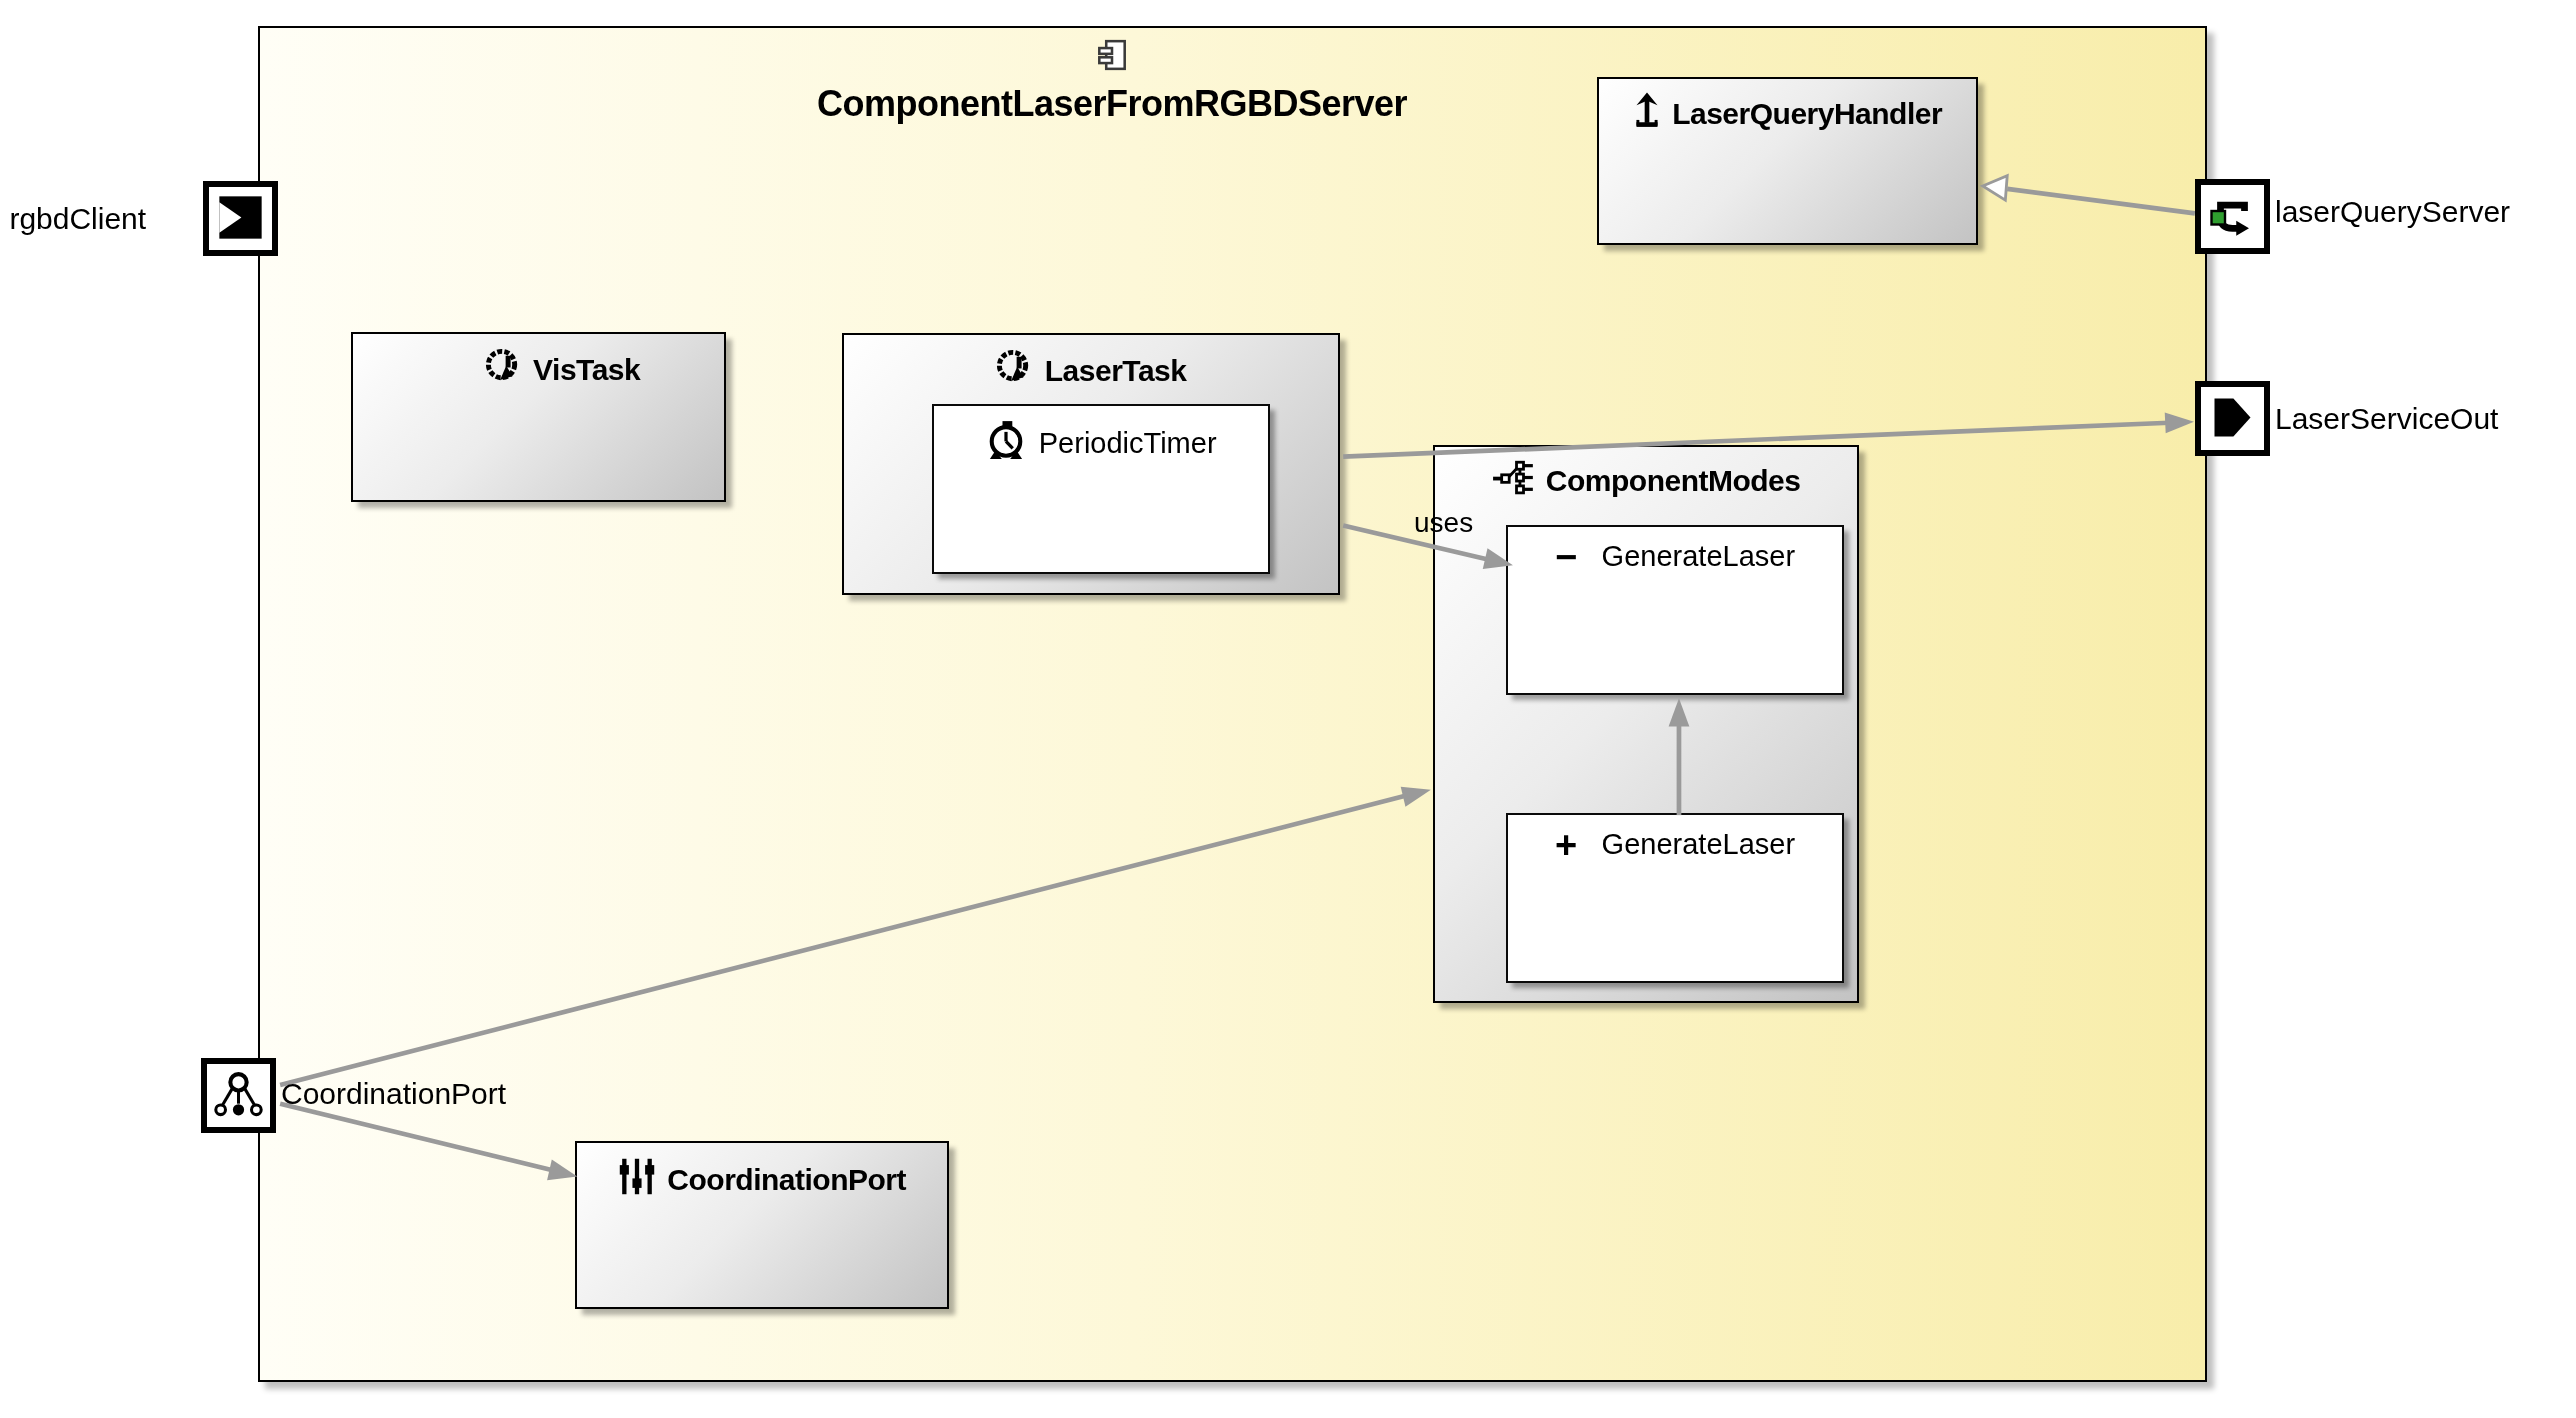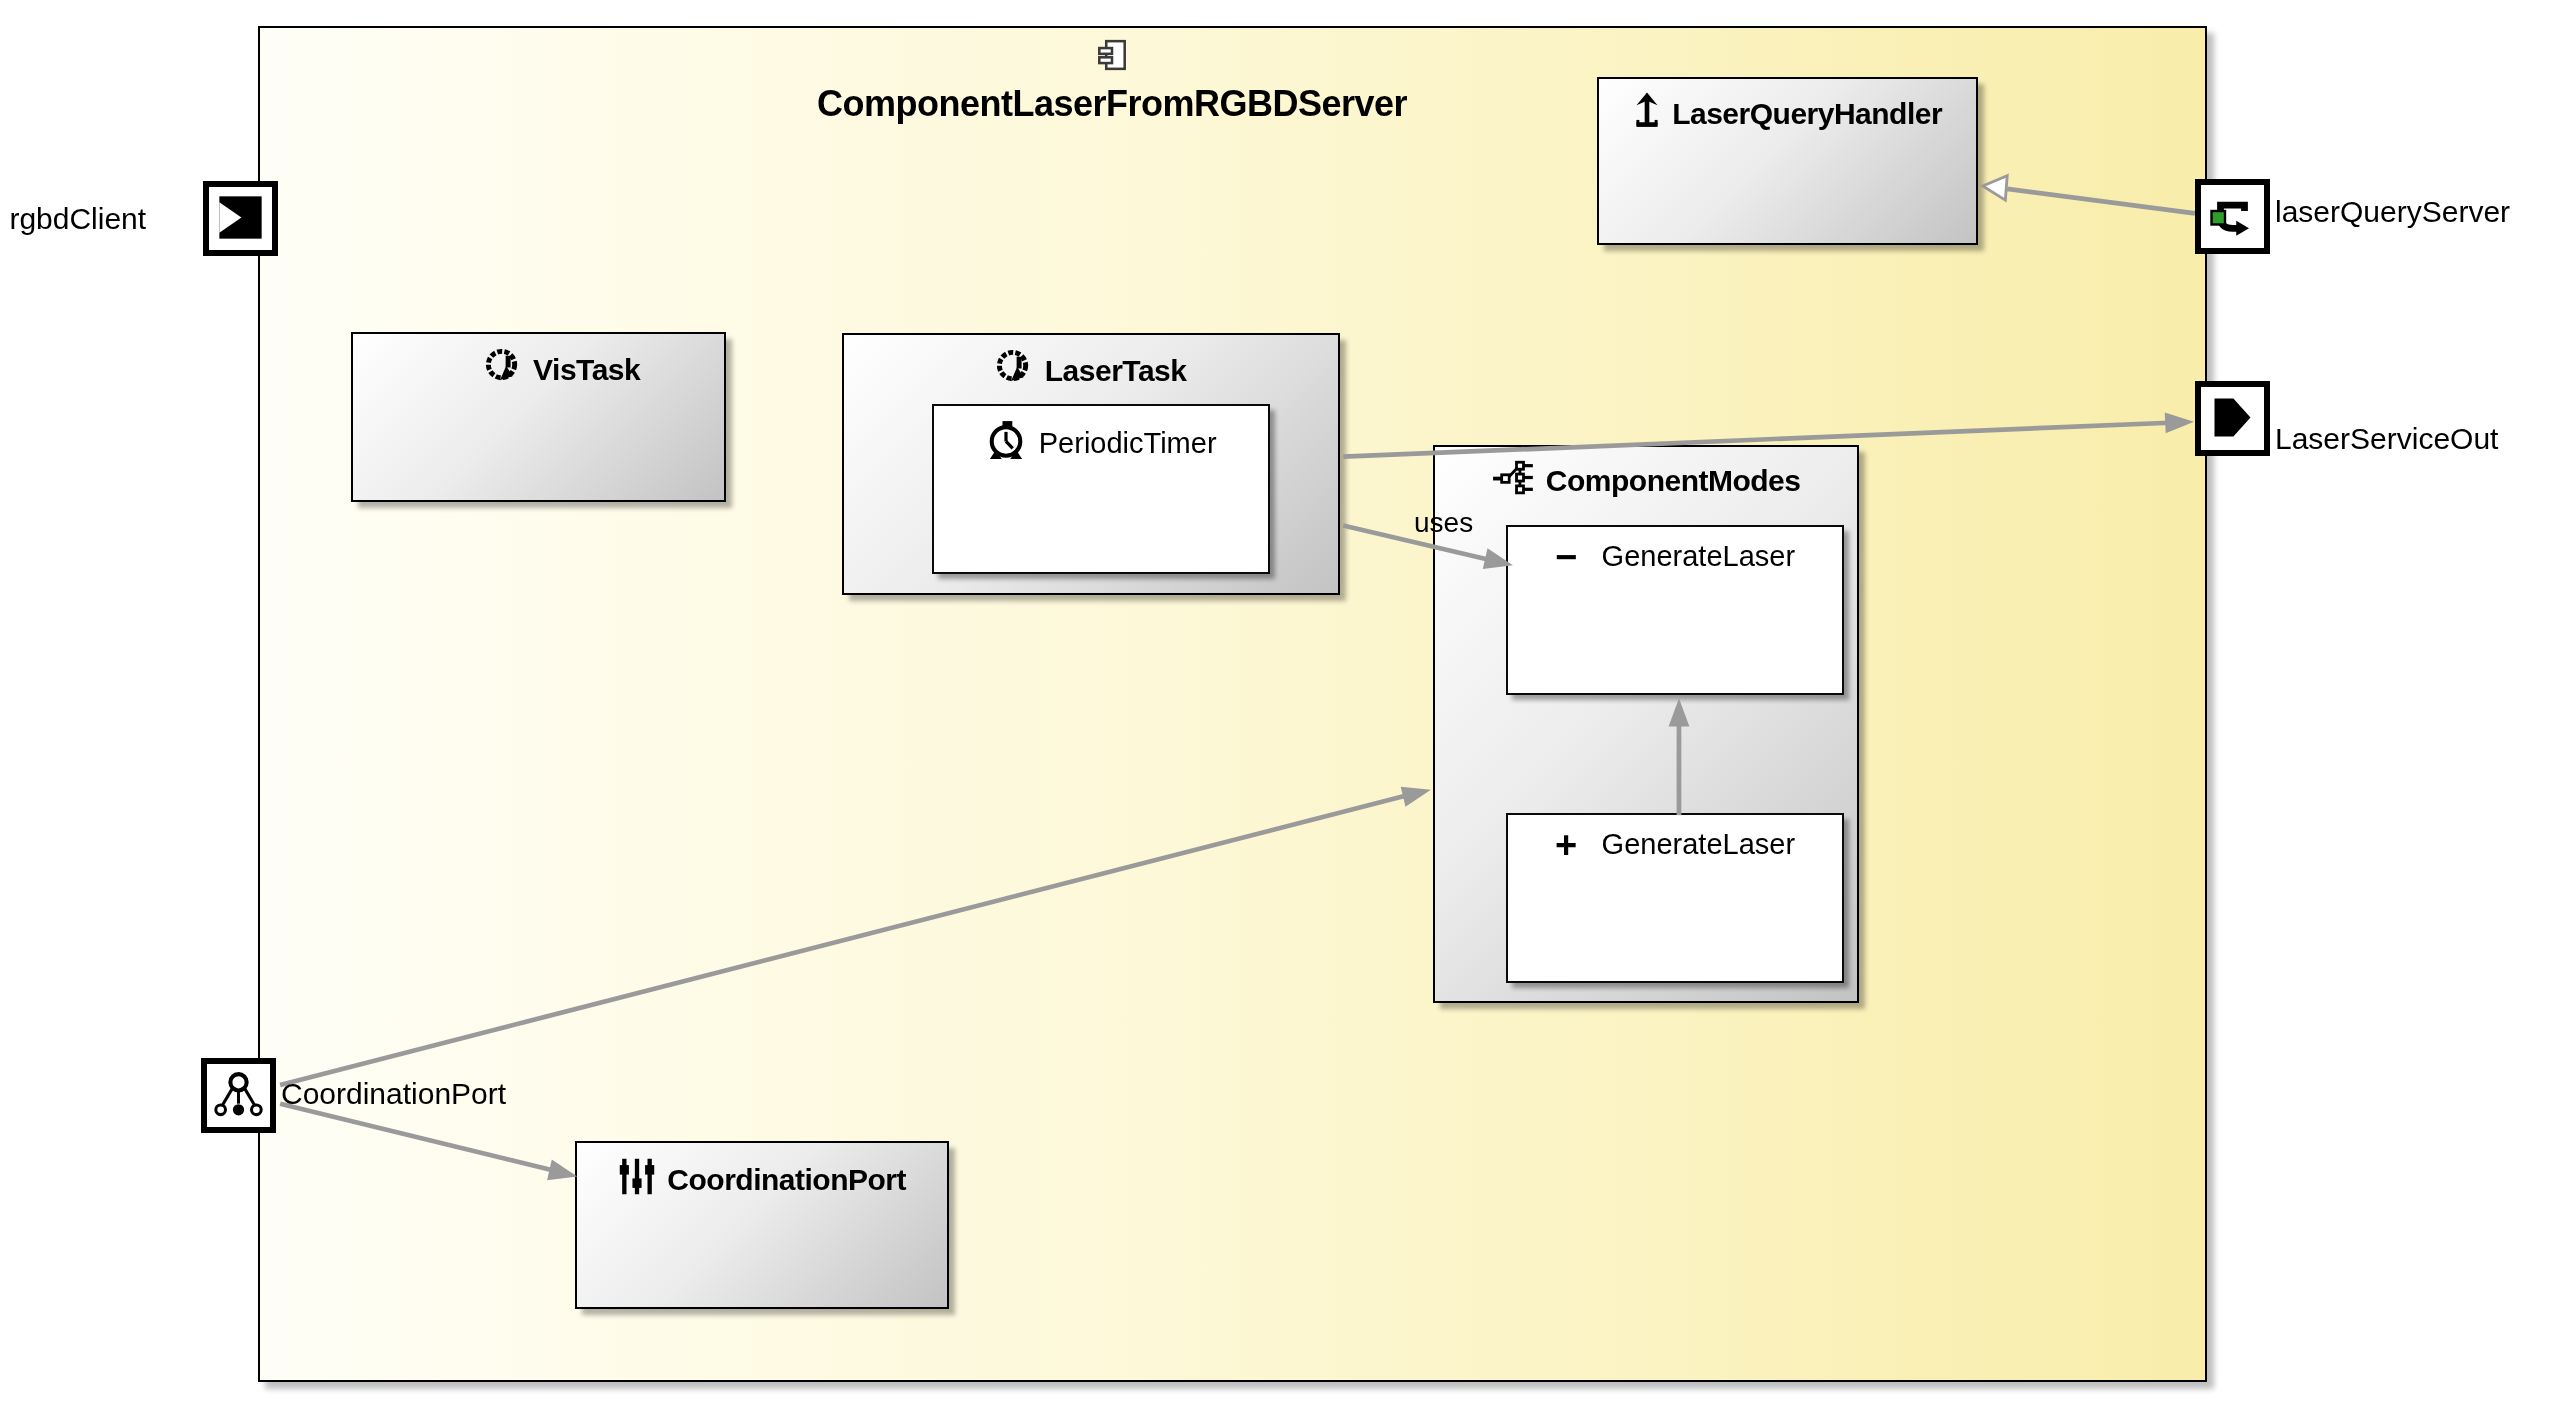--- a/index.html
+++ b/index.html
@@ -234,21 +234,21 @@
 </div>
 <div class="abs port-label" style="left:2275px;top:188px;margin-top:7px;">laserQueryServer</div>
 
 <div class="abs port-square" style="left:2195px;top:381px;">
   <span>
     <svg viewBox="0 0 100 100" width="45" height="45">
       <polygon points="10,8 52,8 90,50 52,92 10,92" fill="#000"></polygon>
     </svg>
   </span>
 </div>
-<div class="abs port-label" style="left:2275px;top:402px;margin-top:20px;">LaserServiceOut</div>
+<div class="abs port-label" style="left:2275px;top:402px;">LaserServiceOut</div>
 
 <div class="abs port-square" style="left:201px;top:1058px;">
   <span>
     <svg viewBox="0 0 100 100" width="51" height="51">
       <line x1="38" y1="38" x2="19" y2="70" stroke="#000" stroke-width="6"></line>
       <line x1="50" y1="44" x2="50" y2="68" stroke="#000" stroke-width="6"></line>
       <line x1="62" y1="38" x2="81" y2="70" stroke="#000" stroke-width="6"></line>
       <circle cx="50" cy="26" r="16" fill="#fff" stroke="#000" stroke-width="8"></circle>
       <circle cx="15" cy="80" r="9.5" fill="#fff" stroke="#000" stroke-width="6"></circle>
       <circle cx="50" cy="80" r="11" fill="#000"></circle>

